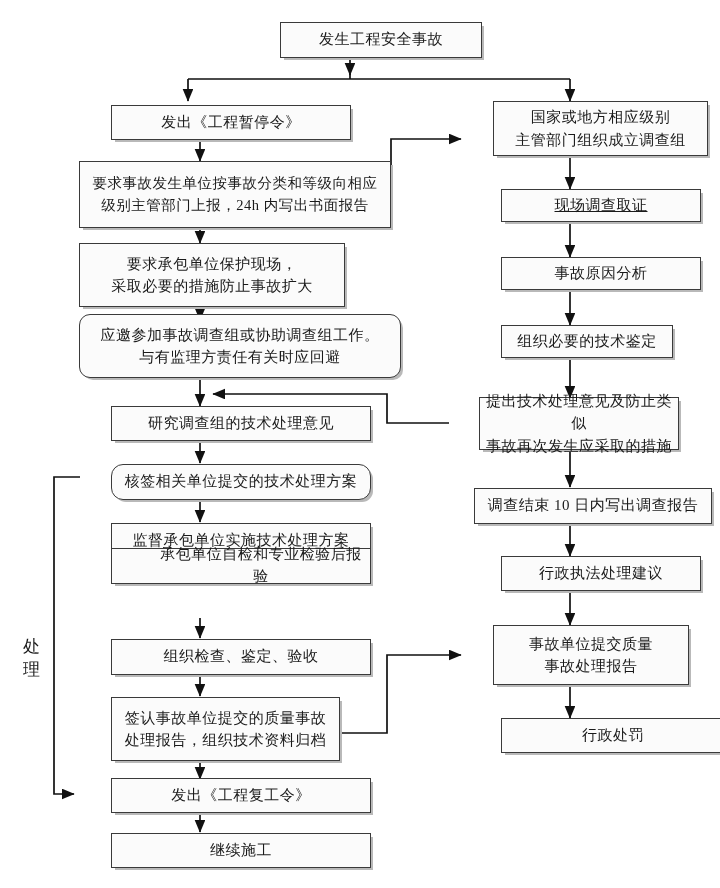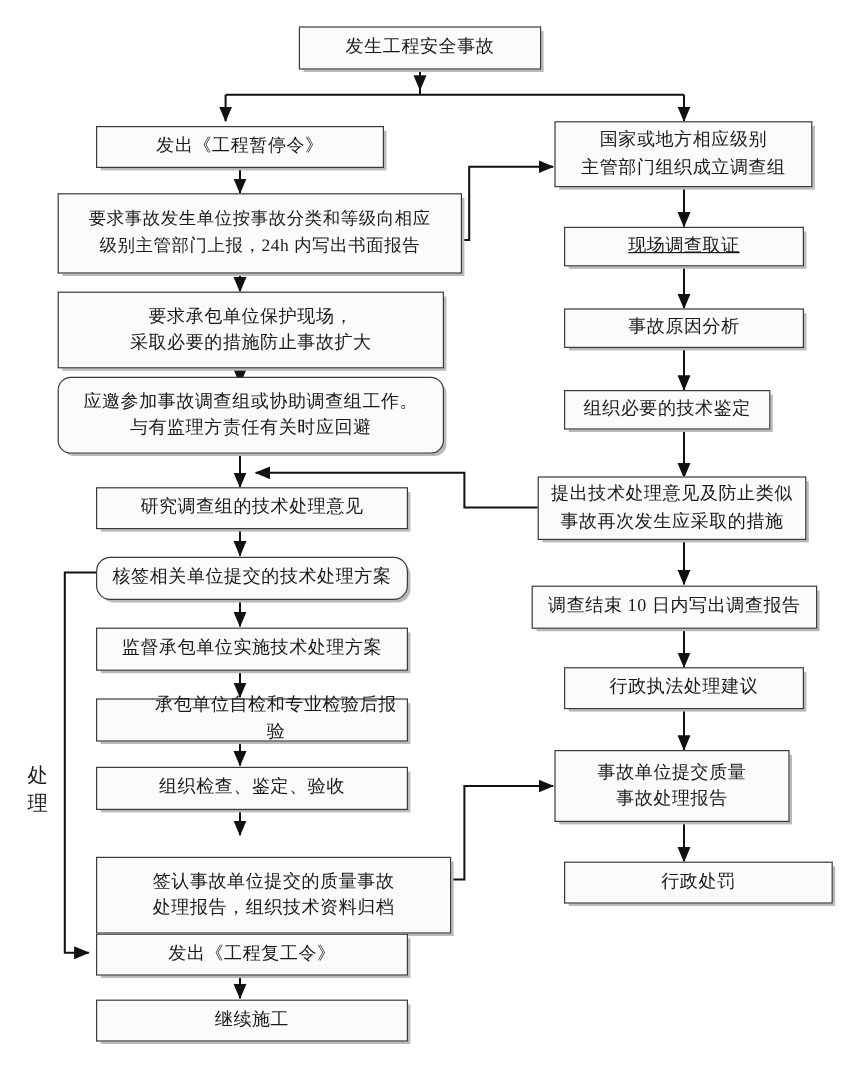--- a/index.html
+++ b/index.html
@@ -22,20 +22,21 @@
     box-shadow:3px 3px 0 -1px #b9b9b9;
     display:flex;
     align-items:center;
     justify-content:center;
     text-align:center;
     line-height:1.45;
     font-size:15px;
     letter-spacing:0.5px;
     padding:2px 6px;
     white-space:pre-line;
+    margin-left:31px;
   }
   .node.two-line{line-height:1.5;}
   svg.edges{
     position:absolute;
     left:0;top:0;
     width:720px;height:888px;
     pointer-events:none;
   }
   .vlabel{
     position:absolute;
@@ -93,56 +94,56 @@
       <path d="M340,733 L387,733 L387,655 L461,655" marker-end="url(#arrow)"></path>
 
       <path d="M80,477 L54,477 L54,794 L74,794" marker-end="url(#arrow)"></path>
     </g>
   </svg>
 
   <div class="node" style="left:249px;top:22px;width:202px;height:36px;">发生工程安全事故</div>
 
   <div class="node" style="left:80px;top:105px;width:240px;height:35px;">发出《工程暂停令》</div>
 
-  <div class="node two-line" style="left:48px;top:161px;width:337px;height:67px;font-size:14.5px;">要求事故发生单位按事故分类和等级向相应
+  <div class="node two-line" style="left:48px;top:161px;width:312px;height:67px;font-size:14.5px;">要求事故发生单位按事故分类和等级向相应
 级别主管部门上报，24h 内写出书面报告</div>
 
-  <div class="node two-line" style="left:48px;top:243px;width:322px;height:64px;">要求承包单位保护现场，
+  <div class="node two-line" style="left:48px;top:243px;width:266px;height:64px;">要求承包单位保护现场，
 采取必要的措施防止事故扩大</div>
 
   <div class="node two-line" style="left:48px;top:314px;width:322px;height:64px;border-radius:11px;">应邀参加事故调查组或协助调查组工作。
 与有监理方责任有关时应回避</div>
 
   <div class="node" style="left:80px;top:406px;width:260px;height:35px;">研究调查组的技术处理意见</div>
 
   <div class="node" style="left:80px;top:464px;width:260px;height:36px;border-radius:12px;">核签相关单位提交的技术处理方案</div>
 
   <div class="node" style="left:80px;top:523px;width:260px;height:36px;">监督承包单位实施技术处理方案</div>
 
-  <div class="node" style="left:80px;top:582px;width:260px;height:36px;padding-left:46px;">承包单位自检和专业检验后报验</div>
+  <div class="node" style="left:80px;top:548px;width:260px;height:36px;padding-left:46px;">承包单位自检和专业检验后报验</div>
 
   <div class="node" style="left:80px;top:639px;width:260px;height:36px;">组织检查、鉴定、验收</div>
 
-  <div class="node two-line" style="left:80px;top:714px;width:296px;height:64px;">签认事故单位提交的质量事故
+  <div class="node two-line" style="left:80px;top:697px;width:229px;height:64px;">签认事故单位提交的质量事故
 处理报告，组织技术资料归档</div>
 
   <div class="node" style="left:80px;top:778px;width:260px;height:35px;">发出《工程复工令》</div>
 
   <div class="node" style="left:80px;top:833px;width:260px;height:35px;">继续施工</div>
 
   <div class="node two-line" style="left:462px;top:101px;width:215px;height:55px;">国家或地方相应级别
 主管部门组织成立调查组</div>
 
   <div class="node" style="left:470px;top:189px;width:200px;height:33px;text-decoration:underline;">现场调查取证</div>
 
   <div class="node" style="left:470px;top:257px;width:200px;height:33px;">事故原因分析</div>
 
   <div class="node" style="left:470px;top:325px;width:172px;height:33px;">组织必要的技术鉴定</div>
 
-  <div class="node two-line" style="left:448px;top:397px;width:224px;height:53px;text-align:center;">提出技术处理意见及防止类似
+  <div class="node two-line" style="left:448px;top:397px;width:200px;height:53px;text-align:center;">提出技术处理意见及防止类似
 事故再次发生应采取的措施</div>
 
   <div class="node" style="left:443px;top:488px;width:238px;height:36px;">调查结束 10 日内写出调查报告</div>
 
   <div class="node" style="left:470px;top:556px;width:200px;height:35px;">行政执法处理建议</div>
 
   <div class="node two-line" style="left:462px;top:625px;width:196px;height:60px;">事故单位提交质量
 事故处理报告</div>
 
   <div class="node" style="left:470px;top:718px;width:224px;height:35px;">行政处罚</div>

